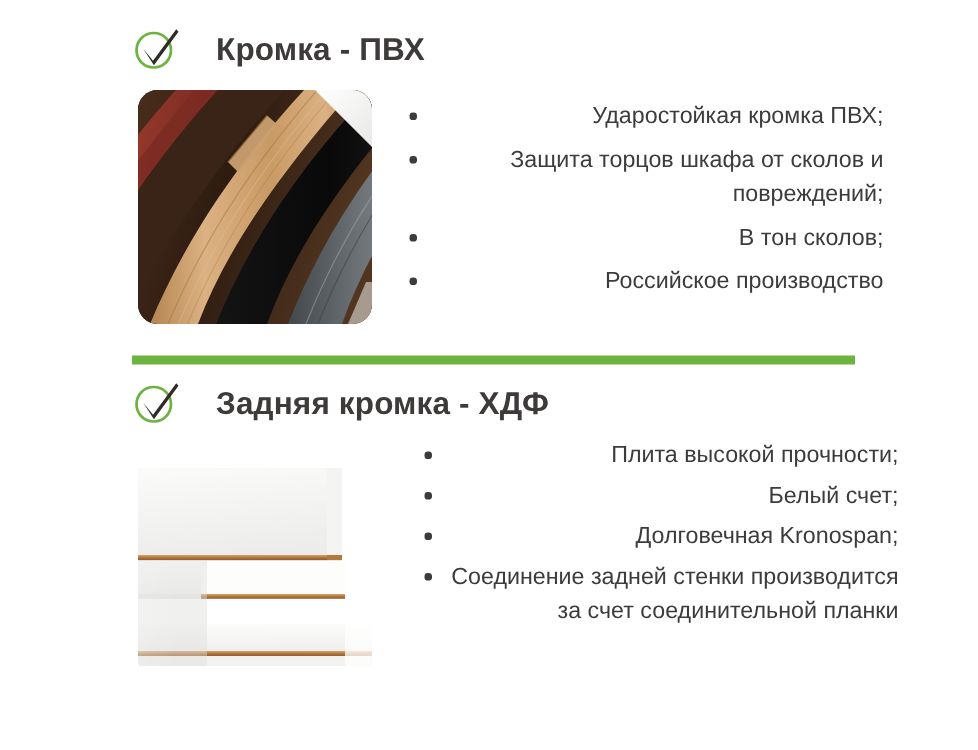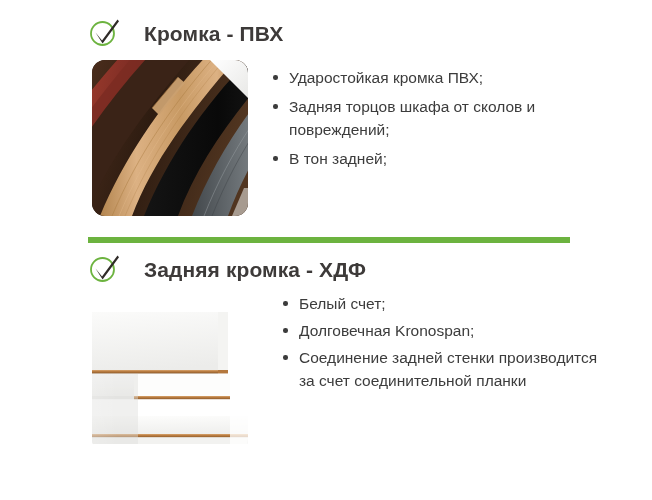--- a/index.html
+++ b/index.html
@@ -55,20 +55,21 @@
     letter-spacing: 0.1px;
     line-height: 1;
     white-space: nowrap;
   }
 
   
   .sec-body {
     position: relative;
     display: block;
     height: 170px;
+    text-align: right;
   }
   .thumb {
     position: absolute;
     left: 92px;
     top: 6px;
     width: 156px;
     height: 156px;
     border-radius: 13px;
     overflow: hidden;
     background: #ffffff;
@@ -195,22 +196,23 @@
           <path d="M 112 156 C 138 90, 176 36, 222 -12" transform="translate(8,0)" fill="none" stroke="#3f4448" stroke-width="0.8" opacity="0.6"></path>
 
           <path d="M 118 0 L 156 0 L 156 38 Z" fill="url(#gWhiteCorner)"></path>
 
           <path d="M 152 128 L 156 128 L 156 156 L 140 156 Z" fill="#efefed" opacity="0.55"></path>
         </svg>
       </div>
 
       <ul class="bullets" id="list-edge">
         <li>Ударостойкая кромка ПВХ;</li>
-        <li>Задняя торцов шкафа от сколов и повреждений;</li>
-        <li>В тон задней;</li>
+        <li>Защита торцов шкафа от сколов и повреждений;</li>
+        <li>В тон сколов;</li>
+        <li>Российское производство</li>
       </ul>
 
     </div>
   </div>
 
   <div id="green-divider"></div>
 
   <div class="section" id="section-back">
 
     <div class="sec-header">
@@ -269,20 +271,21 @@
           <rect x="-14" y="78" width="60" height="70" fill="#dededc" opacity="0.45"></rect>
           <rect x="-14" y="78" width="40" height="70" fill="url(#fadeLeft)" opacity="0.25"></rect>
 
           <rect x="0" y="0" width="156" height="14" fill="#ffffff"></rect>
           <rect x="0" y="148" width="156" height="8" fill="#ffffff"></rect>
           <rect x="138" y="0" width="18" height="156" fill="#ffffff" opacity="0.75"></rect>
         </svg>
       </div>
 
       <ul class="bullets" id="list-back">
+        <li>Плита высокой прочности;</li>
         <li>Белый счет;</li>
         <li>Долговечная Kronospan;</li>
         <li>Соединение задней стенки производится за счет соединительной планки</li>
       </ul>
 
     </div>
   </div>
 
 </div>
 

